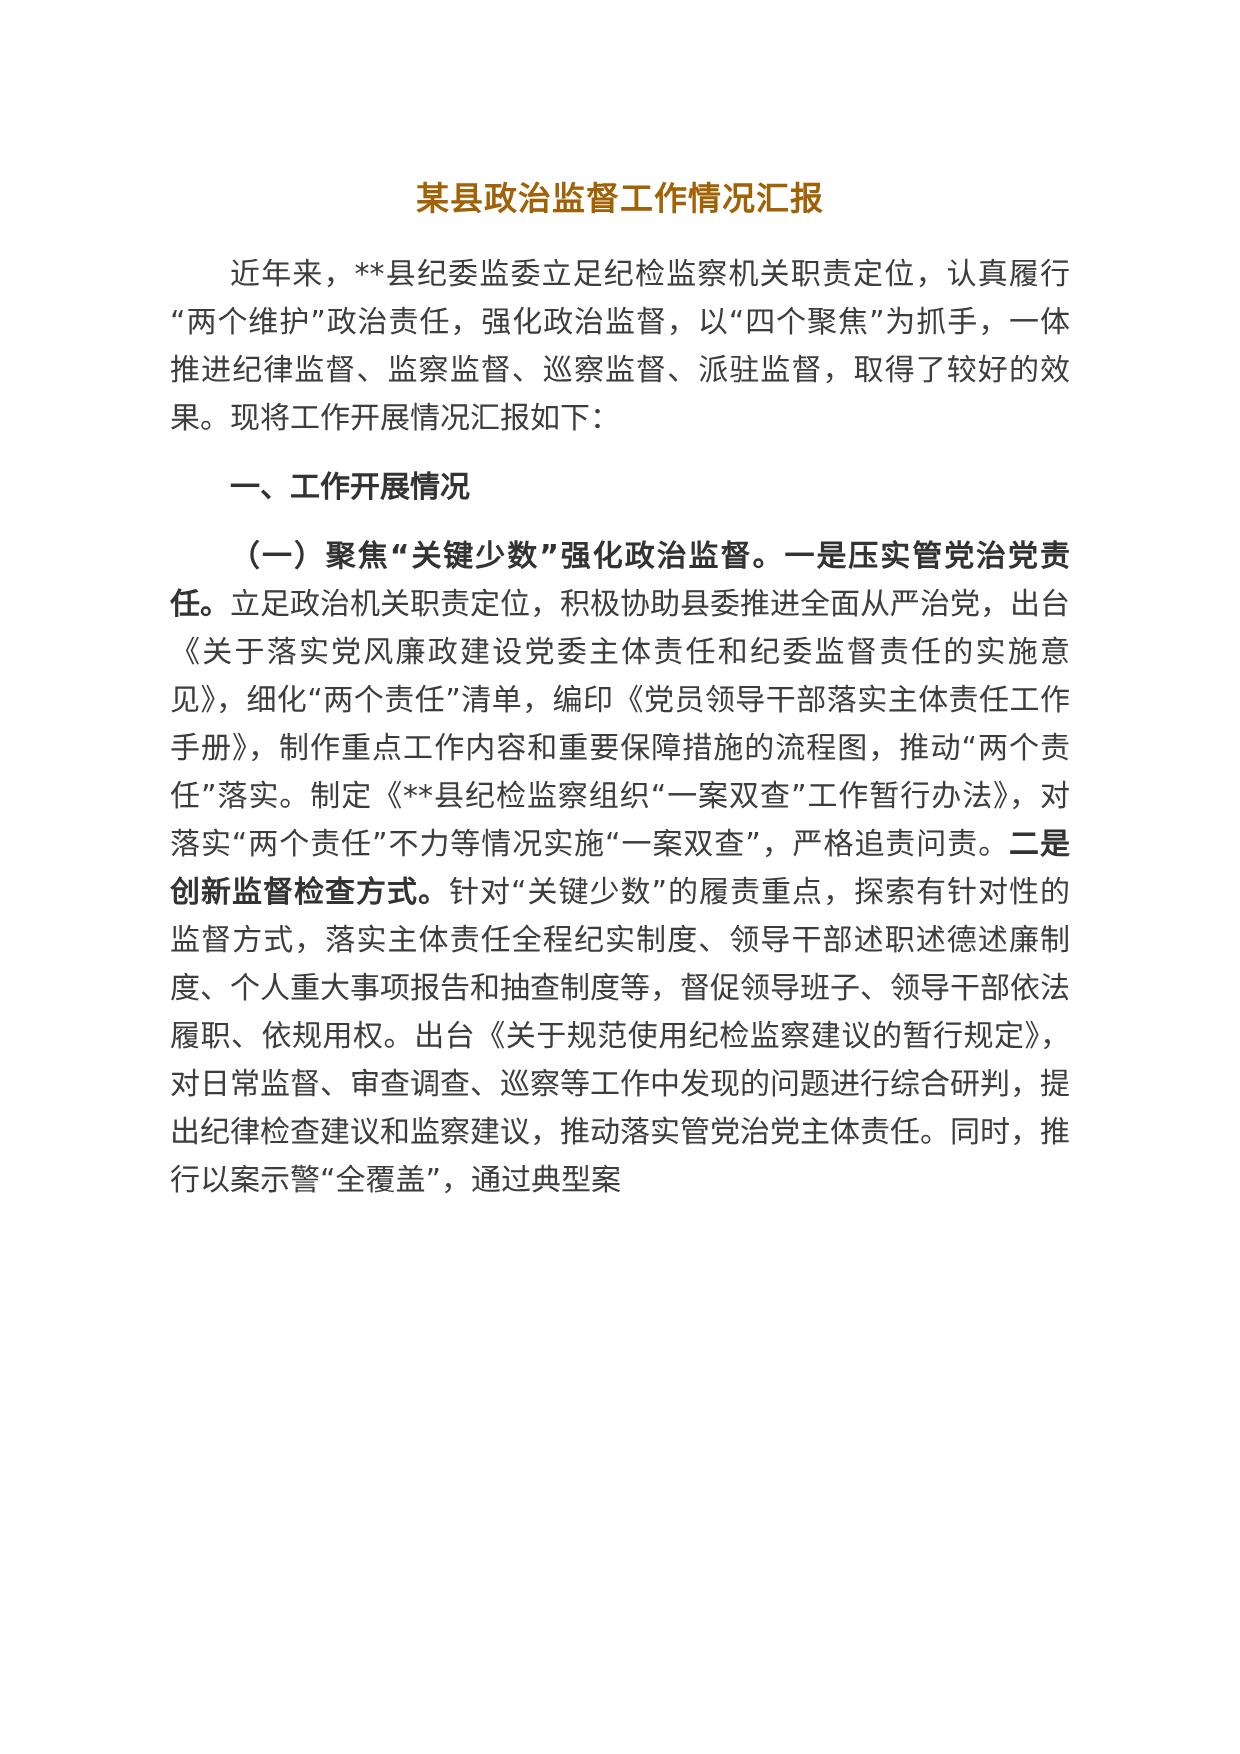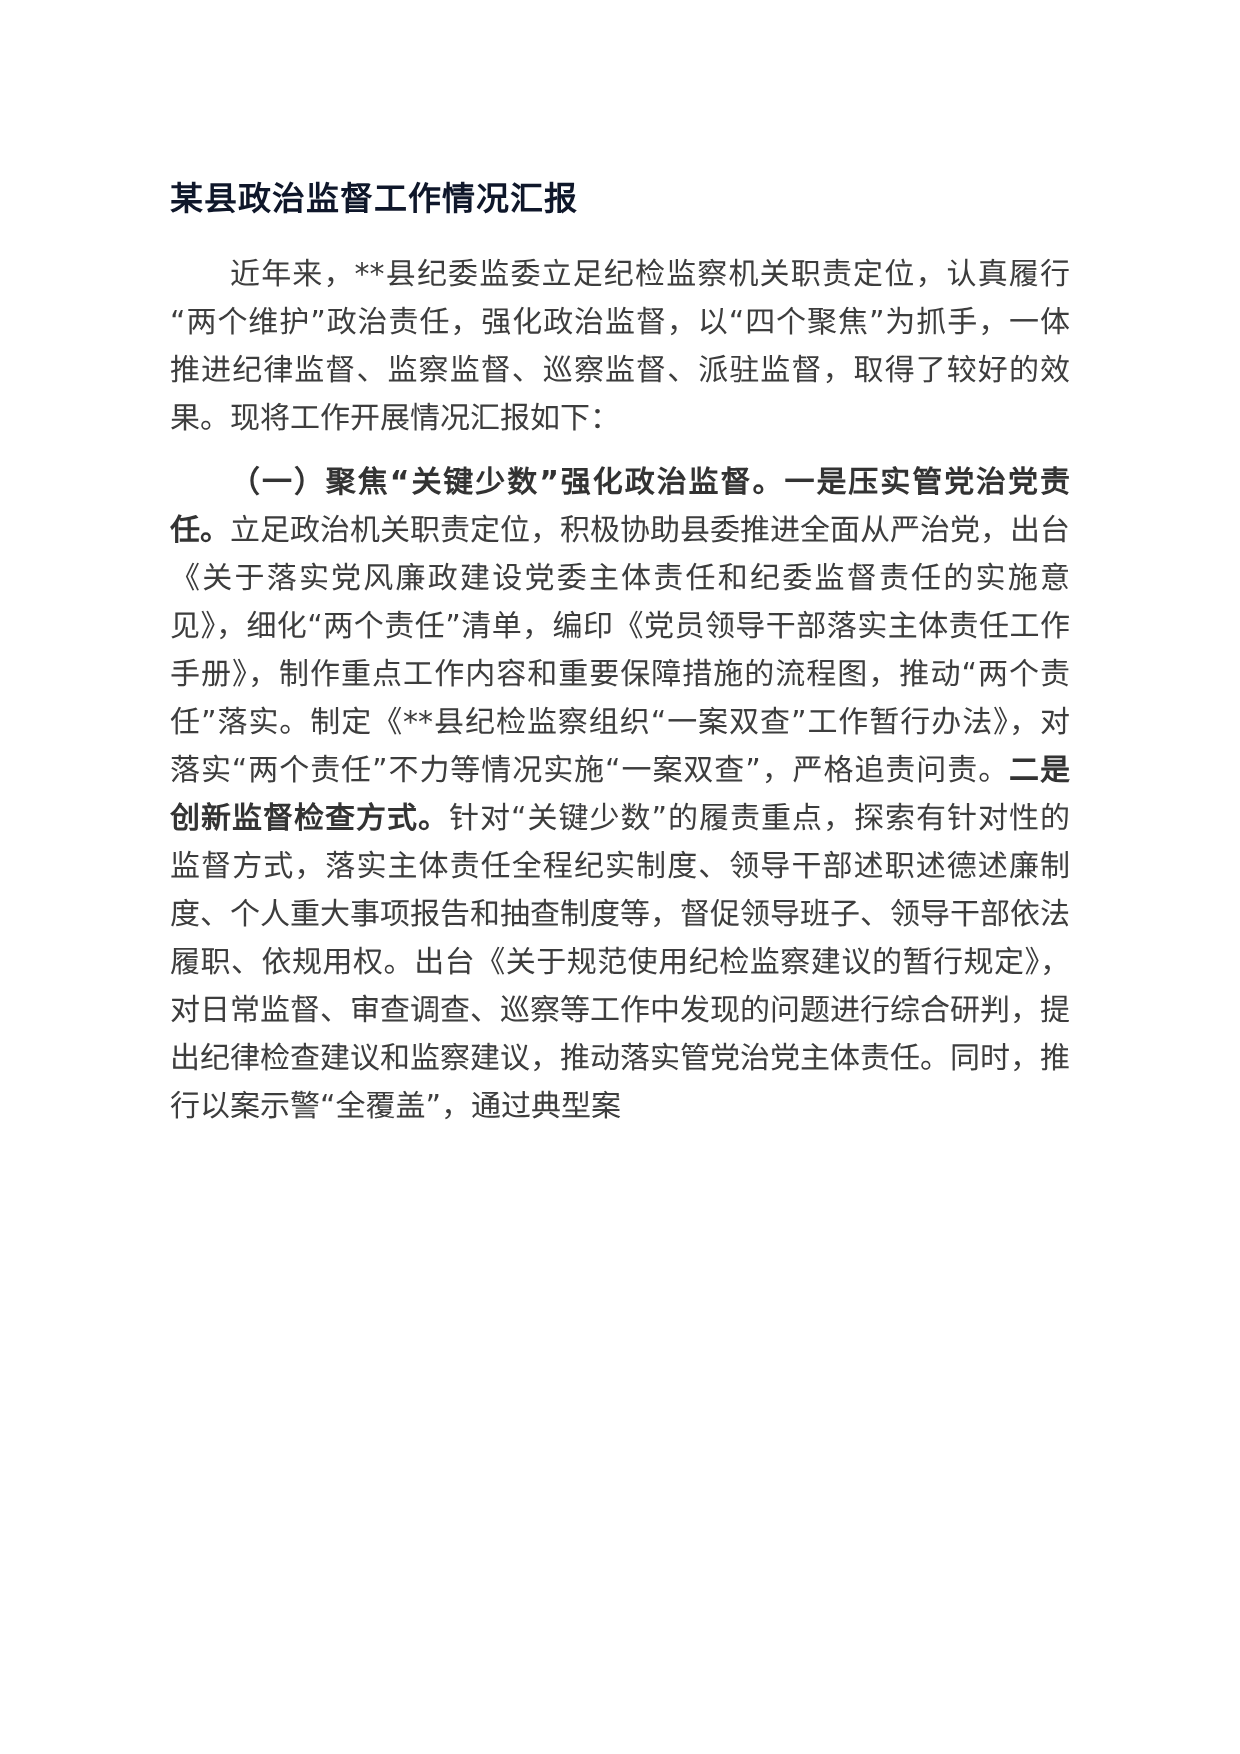--- a/index.html
+++ b/index.html
@@ -13,24 +13,24 @@
     min-height: 1754px;
     margin: 0 auto;
     background: #ffffff;
     box-sizing: border-box;
     padding: 172px 170px 80px 170px;
     font-family: "DejaVu Sans", "Liberation Sans", sans-serif;
     color: #3d3d3d;
   }
   .doc-title {
     margin: 0 0 30px 0;
-    text-align: left;
+    text-align: center;
     font-size: 33px;
     font-weight: bold;
-    color: #0f172a;
+    color: #a16207;
     letter-spacing: 1px;
   }
   .para {
     margin: 0;
     font-size: 30px;
     line-height: 48px;
     text-align: justify;
     text-justify: inter-ideograph;
     text-indent: 2em;
     word-break: break-all;
@@ -54,15 +54,16 @@
   }
 </style>
 </head>
 <body>
 
 <div class="page">
   <h1 class="doc-title">某县政治监督工作情况汇报</h1>
 
   <p class="para">近年来，**县纪委监委立足纪检监察机关职责定位，认真履行“两个维护”政治责任，强化政治监督，以“四个聚焦”为抓手，一体推进纪律监督、监察监督、巡察监督、派驻监督，取得了较好的效果。现将工作开展情况汇报如下：</p>
 
+  <h2 class="sec-heading">一、工作开展情况</h2>
 
   <p class="para"><span class="bold-run">（一）聚焦“关键少数”强化政治监督。一是压实管党治党责任。</span><span>立足政治机关职责定位，积极协助县委推进全面从严治党，出台《关于落实党风廉政建设党委主体责任和纪委监督责任的实施意见》，细化“两个责任”清单，编印《党员领导干部落实主体责任工作手册》，制作重点工作内容和重要保障措施的流程图，推动“两个责任”落实。制定《**县纪检监察组织“一案双查”工作暂行办法》，对落实“两个责任”不力等情况实施“一案双查”，严格追责问责。</span><span class="bold-run">二是创新监督检查方式。</span><span>针对“关键少数”的履责重点，探索有针对性的监督方式，落实主体责任全程纪实制度、领导干部述职述德述廉制度、个人重大事项报告和抽查制度等，督促领导班子、领导干部依法履职、依规用权。出台《关于规范使用纪检监察建议的暂行规定》，对日常监督、审查调查、巡察等工作中发现的问题进行综合研判，提出纪律检查建议和监察建议，推动落实管党治党主体责任。同时，推行以案示警“全覆盖”，通过典型案</span></p>
 </div>
 
 </body></html>

